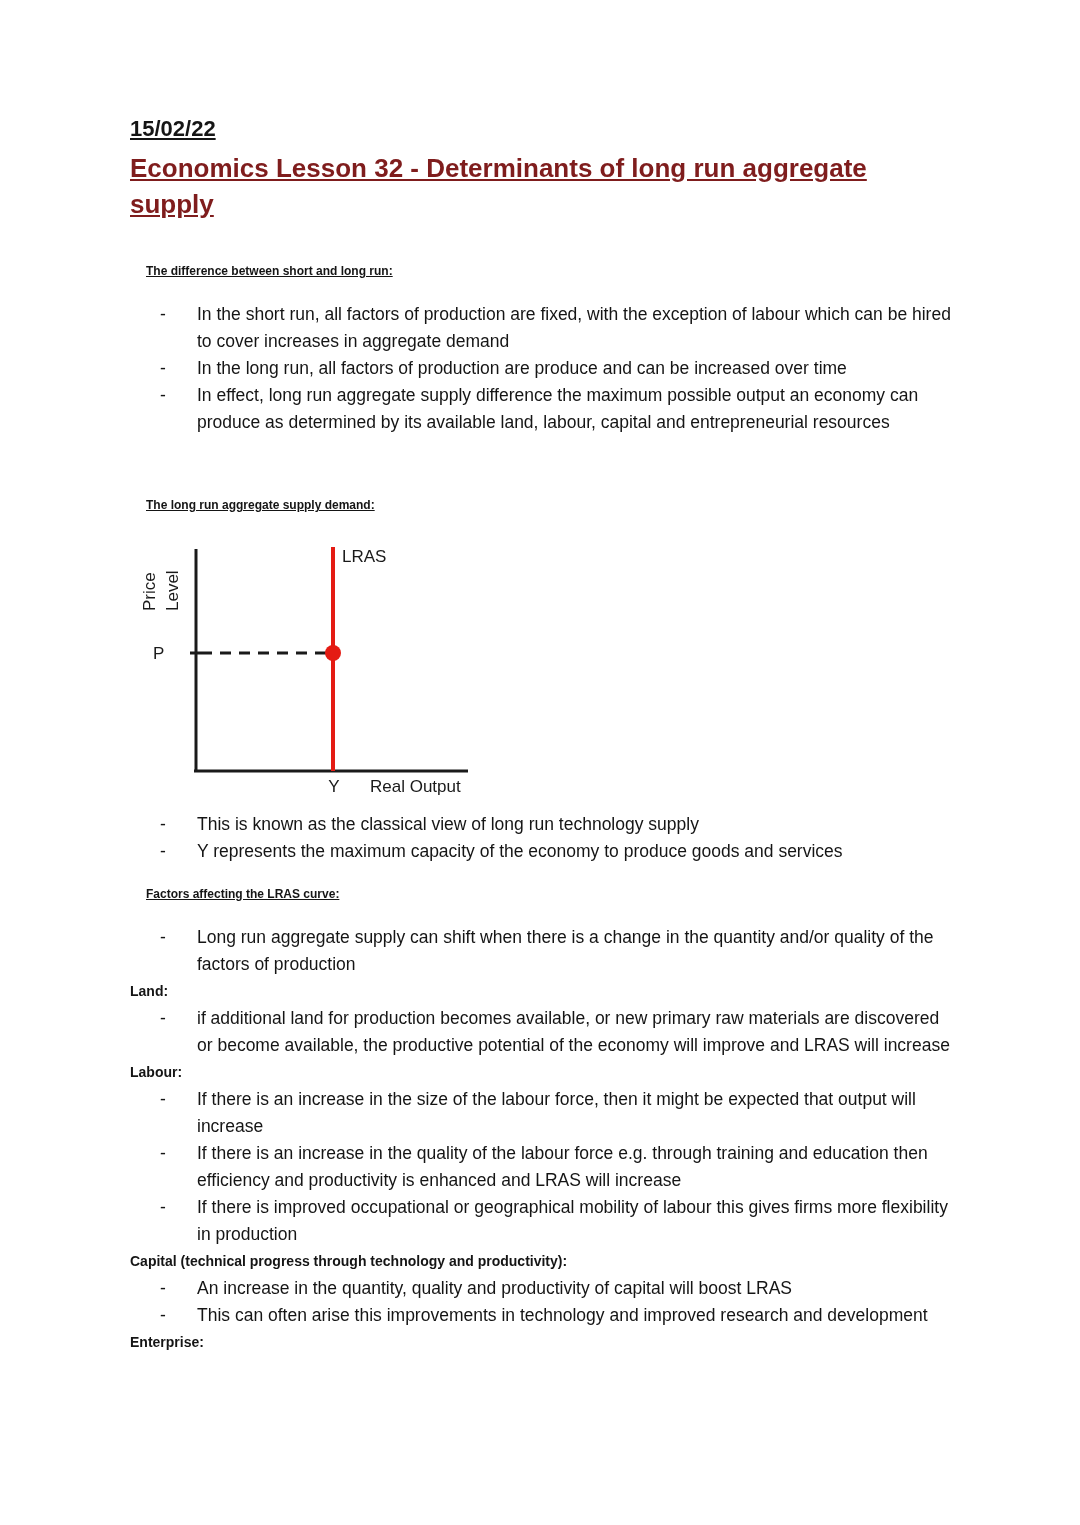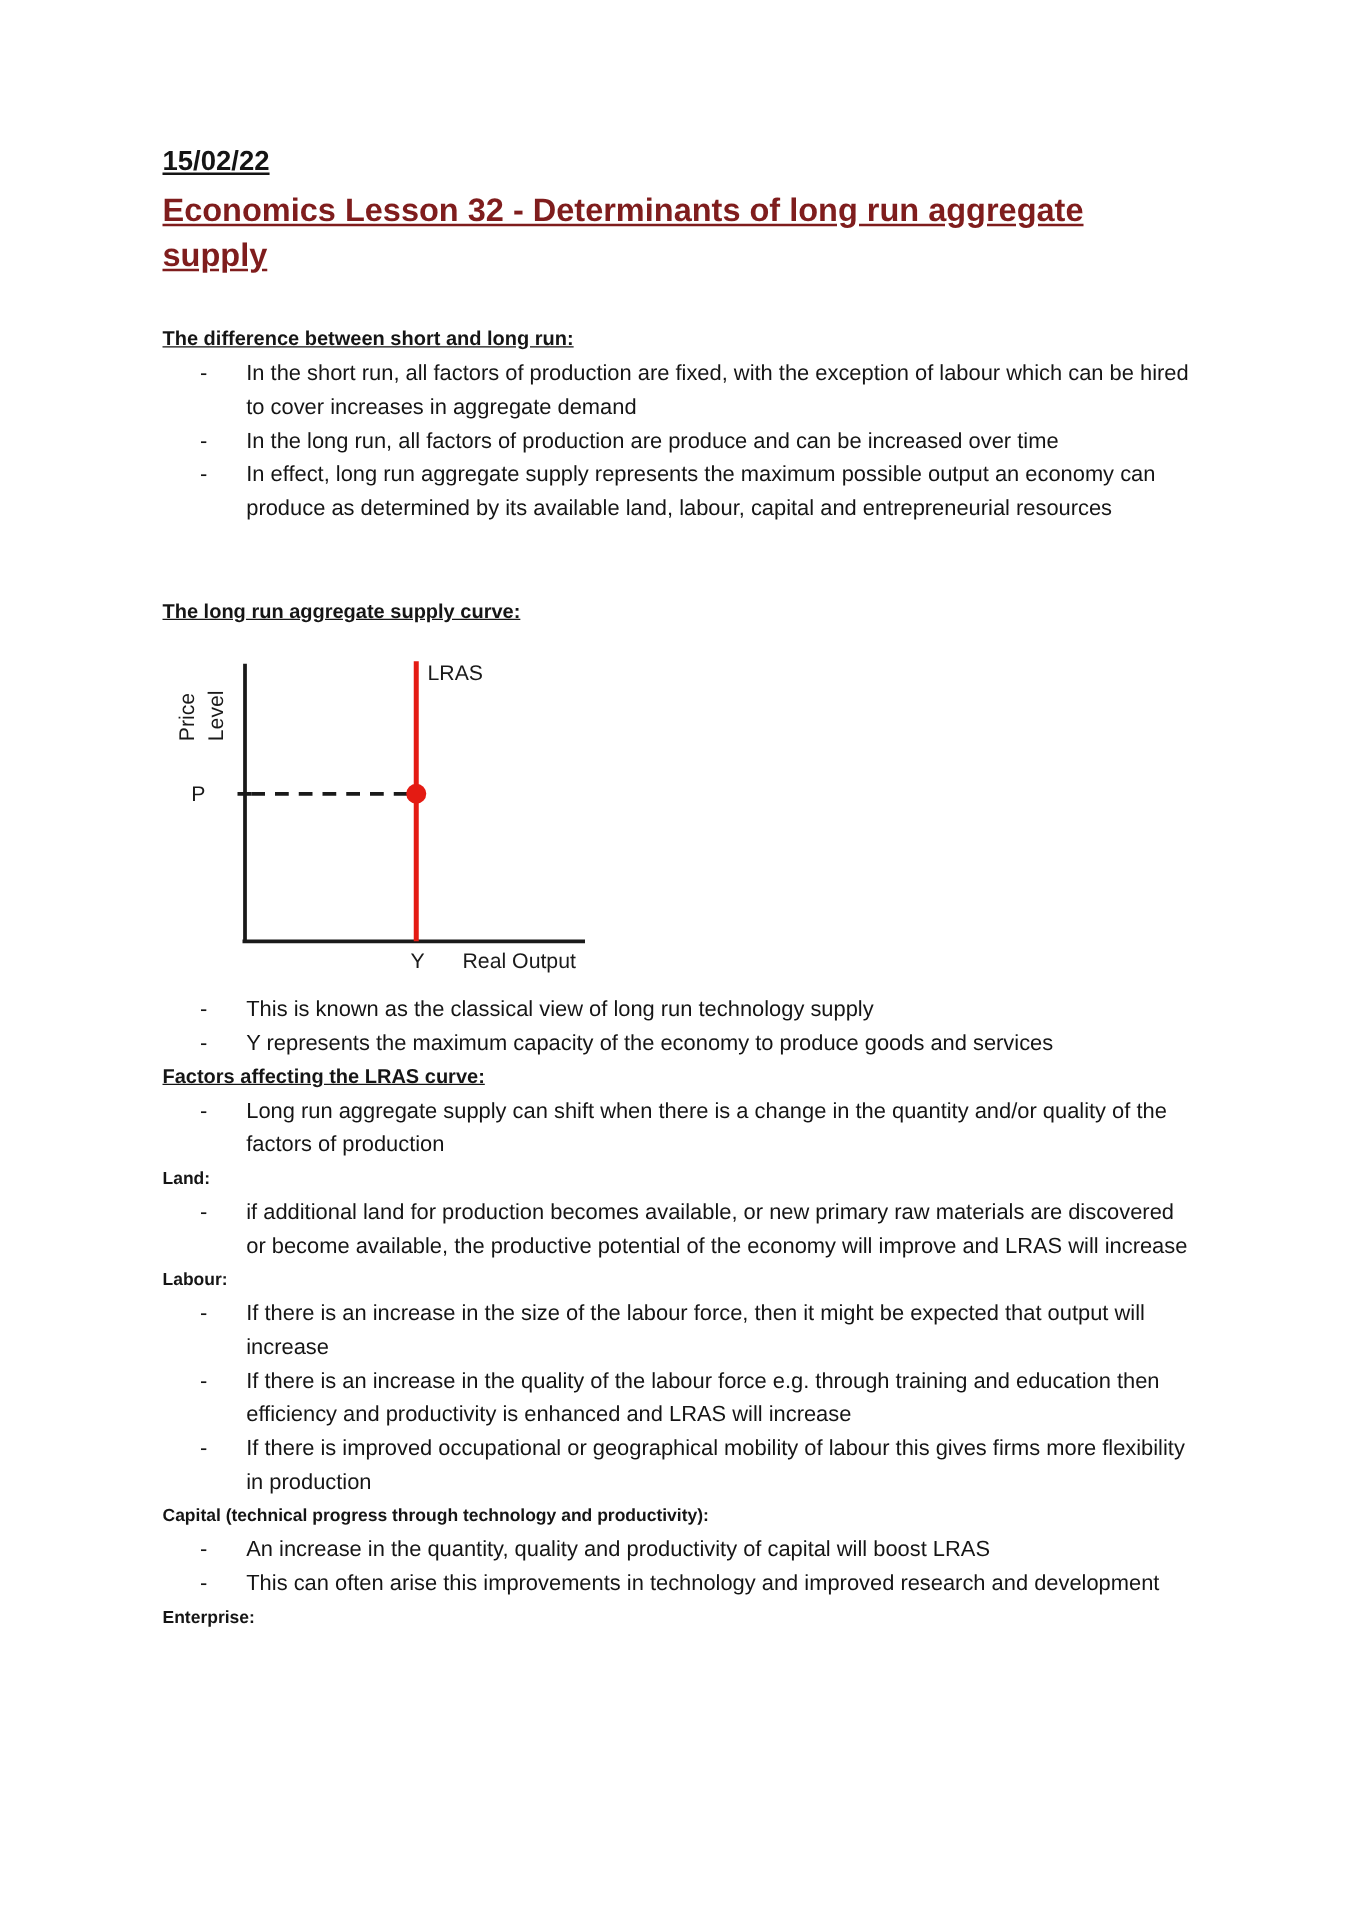--- a/index.html
+++ b/index.html
@@ -19,22 +19,22 @@
     font-size:22px;line-height:30px;font-weight:bold;
     margin:0 0 6px 0;
   }
   .date span{text-decoration:underline;}
   .title{
     font-size:26px;line-height:36px;font-weight:bold;
     color:#7f1d1d;margin:0 0 36px 0;
   }
   .title span{text-decoration:underline;}
   .h{
-    font-size:16px;line-height:27px;font-weight:bold;
-    margin:0;
+    font-size:12px;line-height:27px;font-weight:bold;
+    margin:16px;
   }
   .h span{text-decoration:underline;}
   .lbl{
     font-size:14px;line-height:27px;font-weight:bold;margin:0;
   }
   ul.blist{
     list-style:none;margin:0;padding:0;
     font-size:17.5px;line-height:27px;
   }
   ul.blist li{display:flex;padding-left:30px;}
@@ -58,25 +58,25 @@
     <li>
       <span class="dash">-</span>
       <span class="btxt">In the short run, all factors of production are fixed, with the exception of labour which can be hired to cover increases in aggregate demand</span>
     </li>
     <li>
       <span class="dash">-</span>
       <span class="btxt">In the long run, all factors of production are produce and can be increased over time</span>
     </li>
     <li>
       <span class="dash">-</span>
-      <span class="btxt">In effect, long run aggregate supply represents the maximum possible output an economy can produce as determined by its available land, labour, capital and entrepreneurial resources</span>
+      <span class="btxt">In effect, long run aggregate supply difference the maximum possible output an economy can produce as determined by its available land, labour, capital and entrepreneurial resources</span>
     </li>
   </ul>
 
-  <h3 class="h gap-big"><span>The long run aggregate supply curve:</span></h3>
+  <h3 class="h gap-big"><span>The long run aggregate supply demand:</span></h3>
 
   <figure class="chart">
     <svg width="345" height="262" viewBox="0 0 345 262">
 
       <text class="clab" transform="translate(25,76) rotate(-90)">Price</text>
       <text class="clab" transform="translate(48,76) rotate(-90)">Level</text>
 
       <line x1="66" y1="14" x2="66" y2="236" stroke="#1a1a1a" stroke-width="3"></line>
       <line x1="64" y1="236" x2="338" y2="236" stroke="#1a1a1a" stroke-width="3"></line>
 

